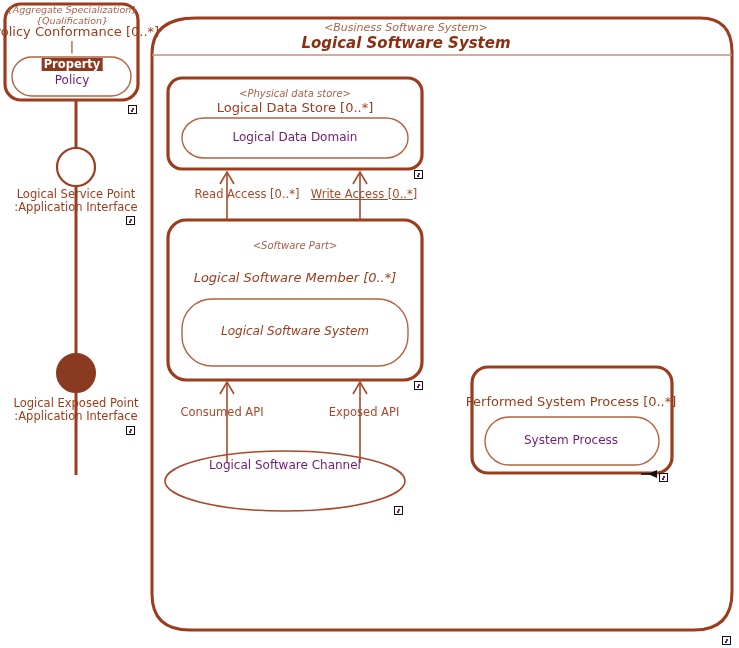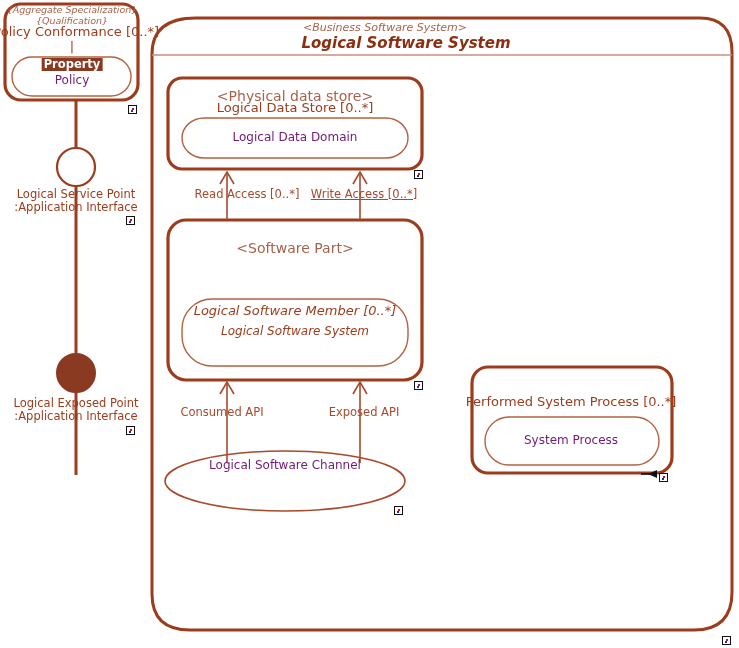--- a/index.html
+++ b/index.html
@@ -27,21 +27,21 @@
     height: 648px;
     overflow: visible;
   }
   .lbl {
     position: absolute;
     color: #9c4222;
     white-space: nowrap;
     line-height: 1.15;
   }
   .lbl.ctr { transform: translateX(-50%); text-align: center; }
-  .stereo  { font-size: 14px; color: #a8624a; }
+  .stereo  { font-size: 10px; font-style: italic; color: #a8624a; }
   .stereo2 { font-size: 9.5px; font-style: italic; color: #a8624a; }
   .name    { font-size: 13px; color: #9c3c1c; }
   .name-it { font-size: 13px; font-style: italic; color: #9c3c1c; }
   .inner   { font-size: 12px; color: #701a75; }
   .inner-it{ font-size: 12px; font-style: italic; color: #9c3c1c; }
   .edge    { font-size: 11.5px; color: #a8492a; }
   .port    { font-size: 11.5px; color: #9c3c1c; }
   .title   { font-size: 15px; font-weight: bold; font-style: italic; color: #8b2f12; }
   .titlest { font-size: 11px; font-style: italic; color: #a8624a; }
   .hl {
@@ -118,36 +118,36 @@
       <line x1="360" y1="463" x2="360" y2="382" stroke="#a8492a" stroke-width="1.6"></line>
       <path d="M 353 394 L 360 382 L 367 394" fill="none" stroke="#a8492a" stroke-width="1.6"></path>
     </g>
 
     <path d="M 648 474 L 657 470 L 657 478 Z" fill="#111111"></path>
     <line x1="641" y1="474" x2="650" y2="474" stroke="#111111" stroke-width="1.6"></line>
 
     <path d="M 132 108 L 137 105 L 137 111 Z" fill="#111111"></path>
   </svg>
 
-  <div class="lbl ctr titlest" style="left:385px; top:22px;">&lt;Business Software System&gt;</div>
+  <div class="lbl ctr titlest" style="left:406px; top:22px;">&lt;Business Software System&gt;</div>
   <div class="lbl ctr title" style="left:406px; top:35px;">Logical Software System</div>
 
   <div class="lbl ctr stereo2" style="left:72px; top:5px;">{Aggregate Specialization}</div>
   <div class="lbl ctr stereo2" style="left:72px; top:16px;">{Qualification}</div>
   <div class="lbl ctr name" style="left:72px; top:25px;">| Policy Conformance [0..*]</div>
   <div class="lbl ctr name" style="left:72px; top:40px;">|</div>
   <div class="lbl ctr" style="left:72px; top:54px;"><span class="hl">Property</span></div>
   <div class="lbl ctr inner" style="left:72px; top:74px;">Policy</div>
 
   <div class="lbl ctr stereo" style="left:295px; top:88px;">&lt;Physical data store&gt;</div>
   <div class="lbl ctr name" style="left:295px; top:101px;">Logical Data Store [0..*]</div>
   <div class="lbl ctr inner" style="left:295px; top:131px;">Logical Data Domain</div>
 
   <div class="lbl ctr stereo" style="left:295px; top:240px;">&lt;Software Part&gt;</div>
-  <div class="lbl ctr name-it" style="left:295px; top:271px;margin-top:33px;">Logical Software Member [0..*]</div>
+  <div class="lbl ctr name-it" style="left:295px; top:271px;">Logical Software Member [0..*]</div>
   <div class="lbl ctr inner-it" style="left:295px; top:325px;">Logical Software System</div>
 
   <div class="lbl ctr name" style="left:571px; top:395px;">Performed System Process [0..*]</div>
   <div class="lbl ctr inner" style="left:571px; top:434px;">System Process</div>
 
   <div class="lbl ctr inner" style="left:285px; top:459px;">Logical Software Channel</div>
 
   <div class="lbl ctr port" style="left:76px; top:188px;">Logical Service Point</div>
   <div class="lbl ctr port" style="left:76px; top:201px;">:Application Interface</div>
   <div class="lbl ctr port" style="left:76px; top:397px;">Logical Exposed Point</div>

